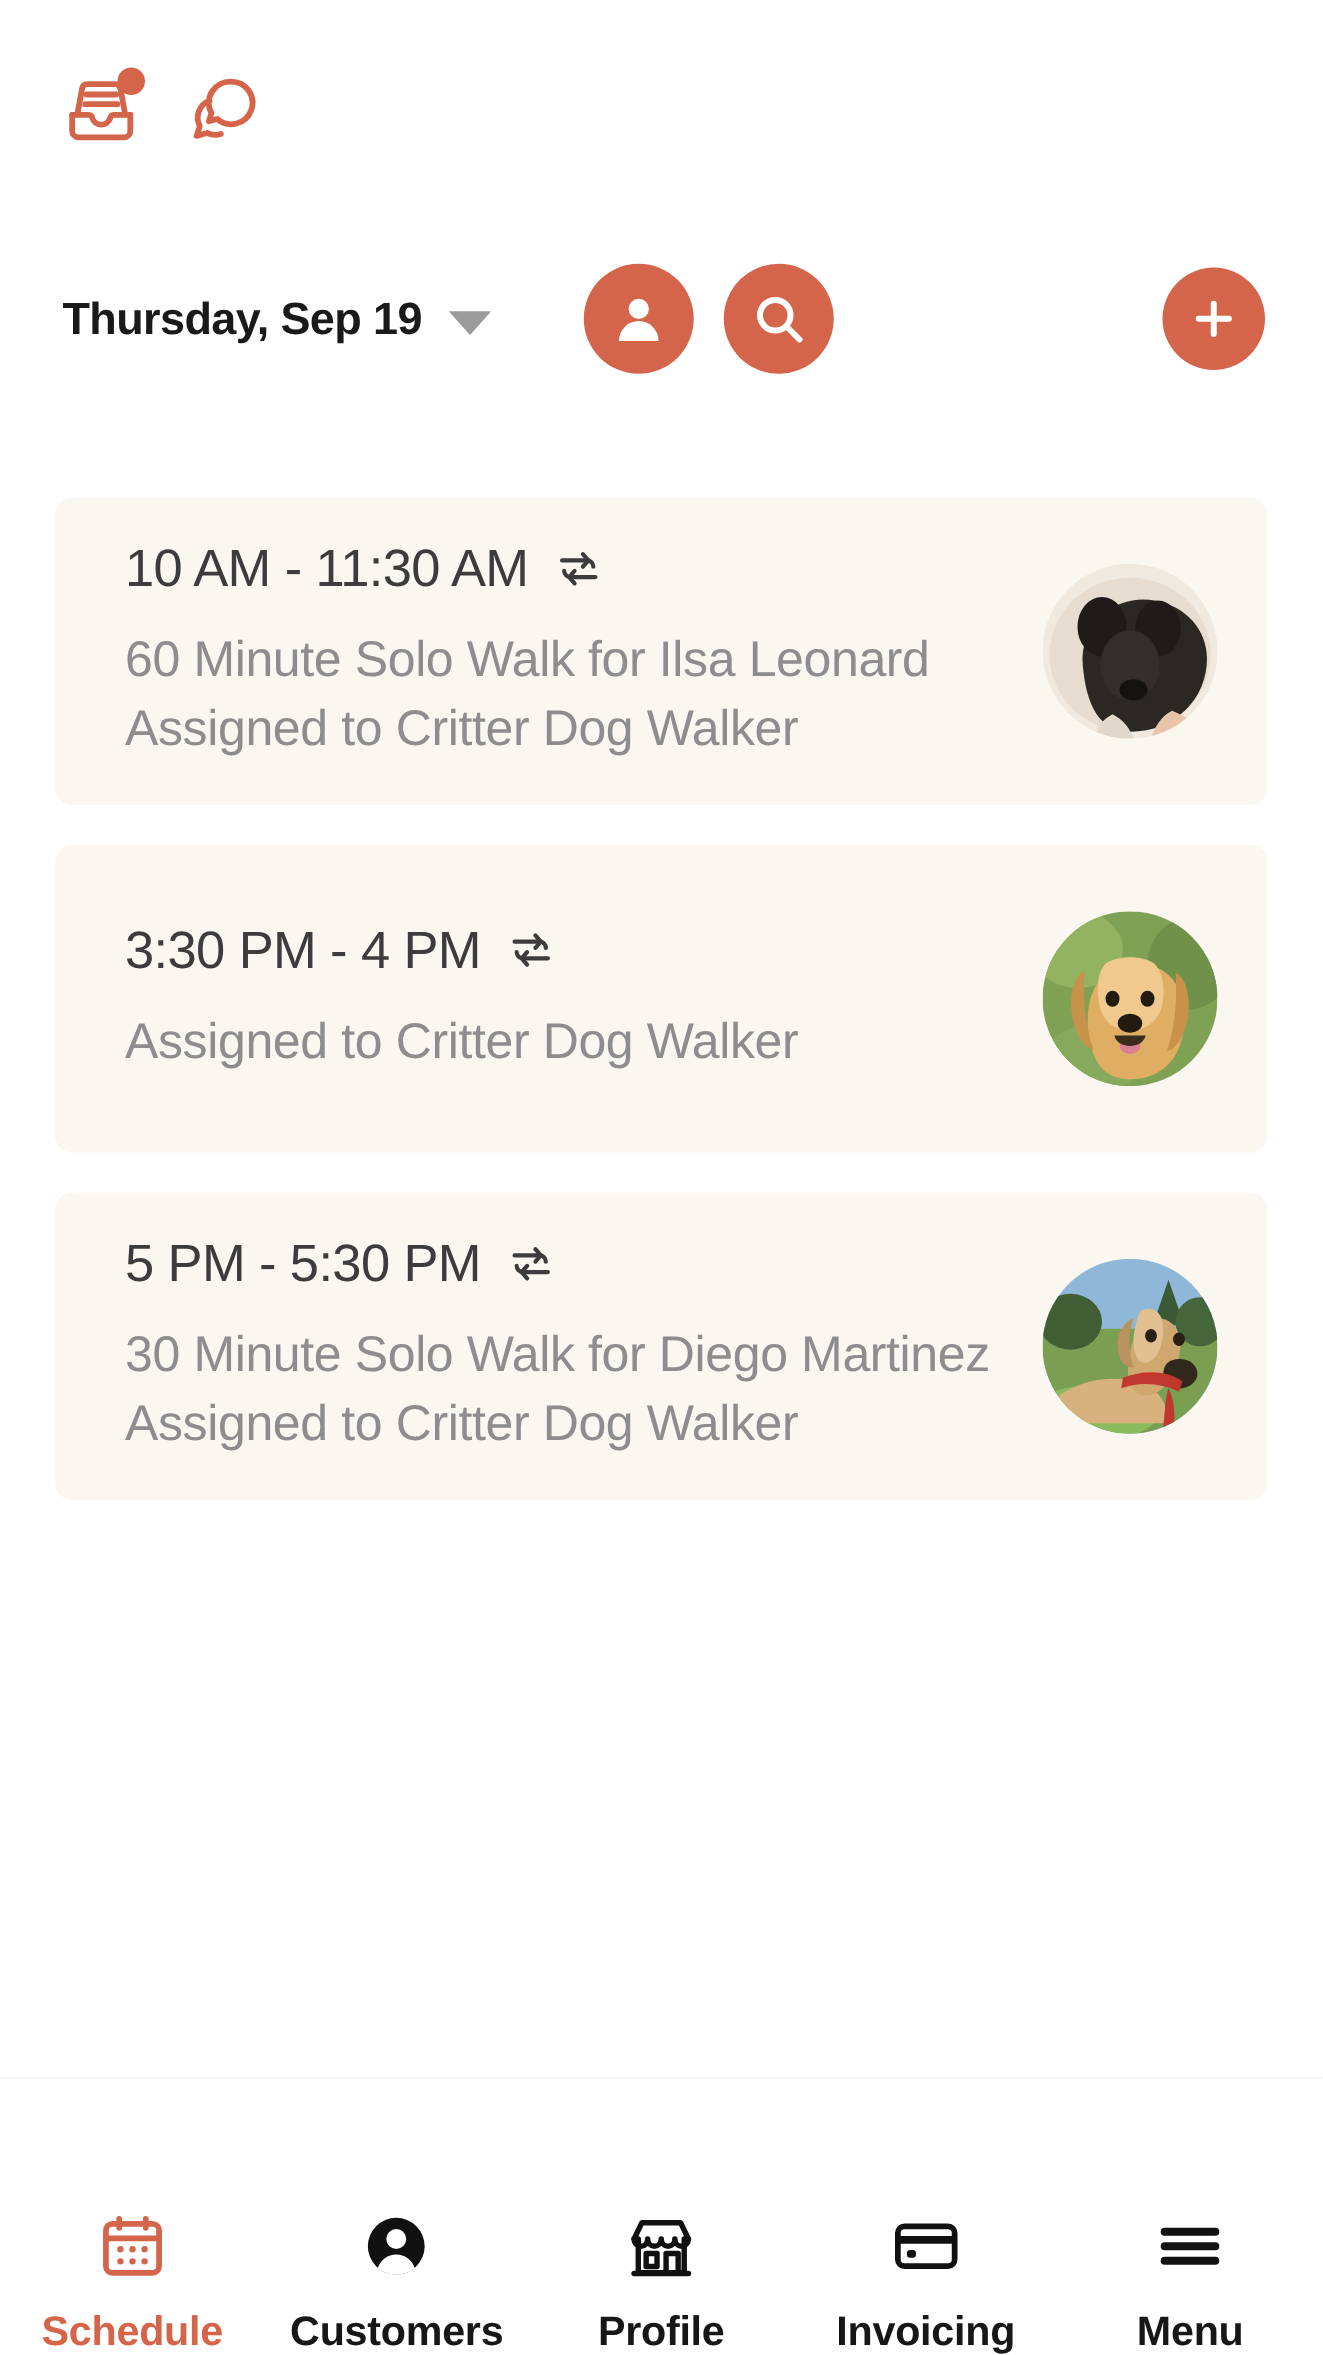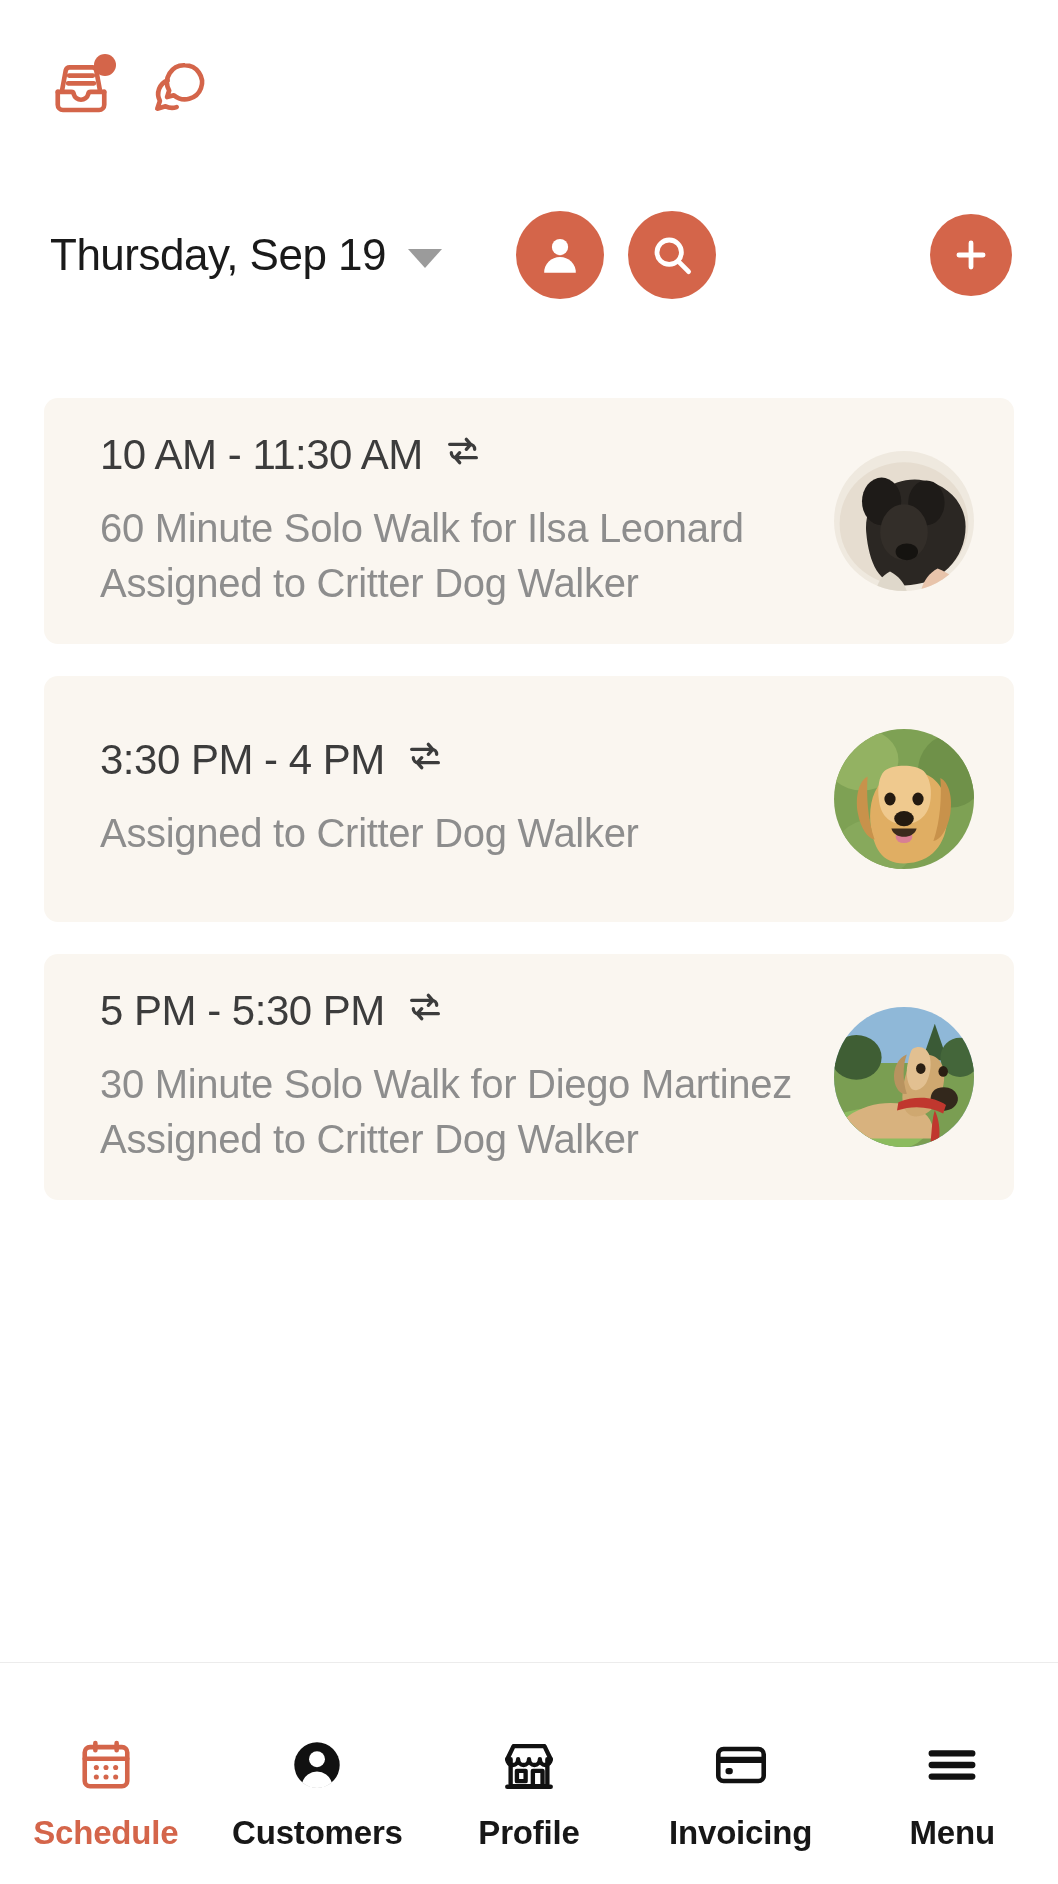--- a/index.html
+++ b/index.html
@@ -41,21 +41,21 @@
   }
 
   
   .daterow {
     position:absolute; left:0; top:175px;
     width:1058px; height:160px;
     display:flex; align-items:center;
     padding:0 46px 0 50px;
   }
   .date-label {
-    font-size:44px; font-weight:400; color:#1a1a1a;
+    font-size:36px; font-weight:700; color:#1a1a1a;
     letter-spacing:-0.5px; white-space:nowrap;
   }
   .caret {
     width:0;height:0;margin-left:22px;margin-top:6px;
     border-left:17px solid transparent;
     border-right:17px solid transparent;
     border-top:19px solid #9b9b9b;
   }
   .daterow-actions { display:flex; align-items:center; gap:24px; margin-left:74px; }
   .circ {
@@ -71,42 +71,42 @@
   .card {
     background:#faf6f0;
     border-radius:14px;
     height:246px;
     margin-bottom:32px;
     display:flex; align-items:center;
     padding:0 40px 0 56px;
   }
   .card-body { flex:1 1 auto; min-width:0; }
   .card-time {
-    display:flex; gap:20px;
+    display:flex; align-items:center; gap:20px;
     font-size:42px; color:#3c3c3c; font-weight:400;
     letter-spacing:-0.5px; margin-bottom:22px;
   }
   .card-line {
     font-size:40px; color:#8d8d8d; font-weight:400;
     letter-spacing:-0.3px; line-height:1.38;
     white-space:nowrap;
   }
   .avatar {
     width:140px; height:140px; border-radius:50%;
     flex:0 0 auto; margin-left:26px;
     overflow:hidden; position:relative;
   }
 
   
   .bottomnav {
     position:absolute; left:0; bottom:0;
     width:1058px; height:222px;
     background:#ffffff;
     border-top:1px solid #ececec;
-    display:flex; align-items:center;
+    display:flex; align-items:flex-end;
     padding-top:36px;
   }
   .navitem {
     flex:1 1 0;
     display:flex; flex-direction:column; align-items:center; gap:16px;
   }
   .navicon { height:66px; display:flex; align-items:center; justify-content:center; }
   .navlabel { font-size:33px; font-weight:700; color:#171717; letter-spacing:-0.2px; }
   .navitem.active .navlabel { color:#d4654a; }
 </style>

